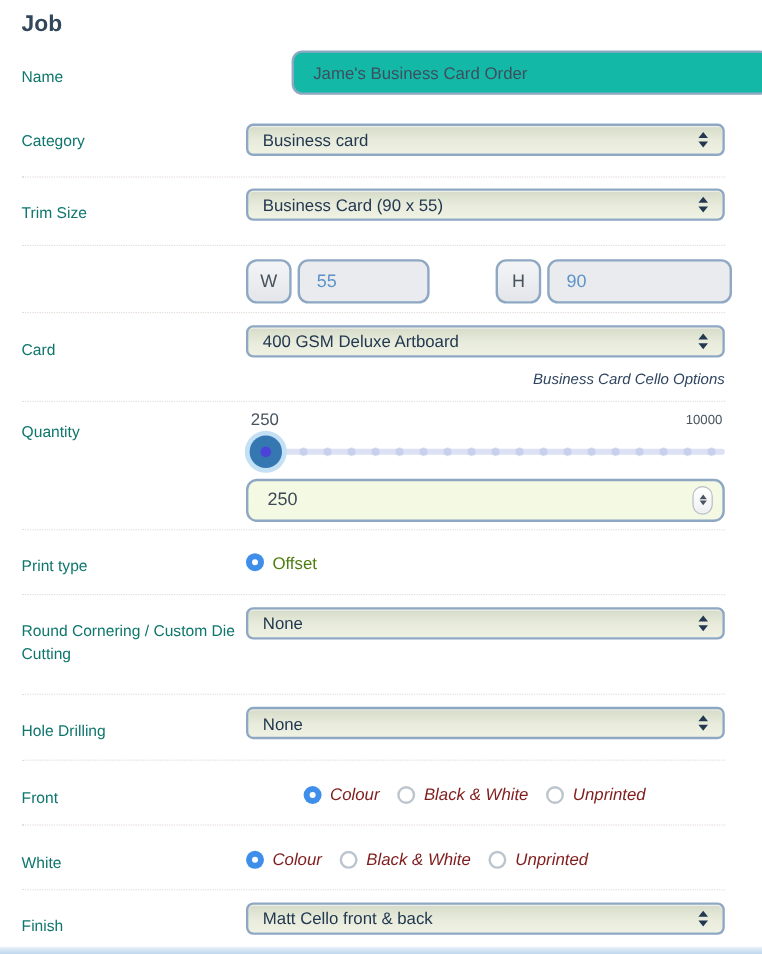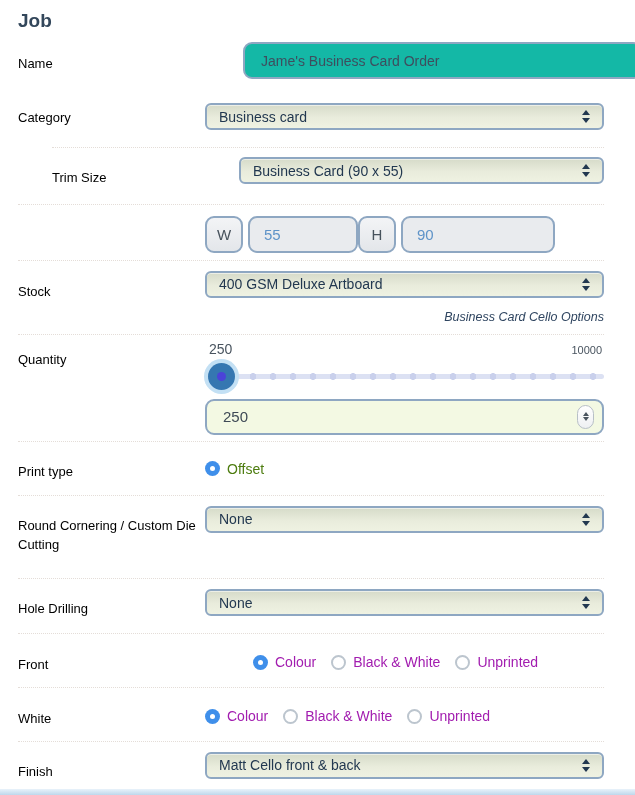--- a/index.html
+++ b/index.html
@@ -22,21 +22,21 @@
 
   .row {
     display: grid;
     grid-template-columns: 187px 1fr;
     align-items: start;
   }
   .row.sep { border-top: 1px dotted #e4ddd8; }
 
   .flabel {
     font-size: 13px;
-    color: #000000;
+    color: #0f766e;
     padding-top: 13px;
     line-height: 1.45;
     padding-right: 2px;
   }
 
   
   .text-input {
     height: 37px;
     border: 2px solid #8ea7c2;
     border-radius: 9px;
@@ -78,21 +78,21 @@
     gap: 3px;
     margin-left: 8px;
   }
   .stepper i { display:block; width:0; height:0; border-left:4.5px solid transparent; border-right:4.5px solid transparent; }
   .stepper .up   { border-bottom: 5px solid #223850; }
   .stepper .down { border-top: 5px solid #223850; }
 
   
   .row-name     { padding: 2px 0 24px 0; }
   .row-category { padding: 0 0 17px 0; }
-  .row-trim     { padding: 9px 0 16px 0; margin-left: 34px; }
+  .row-trim     { padding: 9px 0 16px 0; }
   .row-dims     { padding: 11px 0 7px 0; }
   .row-stock    { padding: 10px 0 9px 0; }
   .row-qty      { padding: 4px 0 6px 0; }
   .row-print    { padding: 16px 0 13px 0; }
   .row-round    { padding: 10px 0 24px 0; }
   .row-hole     { padding: 10px 0 14px 0; }
   .row-front    { padding: 17px 0 12px 0; gap: 48px; }
   .row-back     { padding: 17px 0 12px 0; }
   .row-finish   { padding: 10px 0 15px 0; }
 
@@ -107,21 +107,21 @@
   }
   .dim-input {
     height: 37px;
     border: 2px solid #8ea7c2; border-radius: 9px;
     background: #e9ebee;
     display: flex; align-items: center;
     padding: 0 14px;
     font-size: 15px; color: #5e93c8;
     margin-left: 5px;
   }
-  .dim-input.w { width: 110px; }
+  .dim-input.w { width: 110px; margin-right: 55px; }
   .dim-input.h { width: 154px; }
 
   
   .stock-link-line { text-align: right; padding-top: 9px; }
   .stock-link {
     font-style: italic;
     font-size: 12.5px;
     color: #2f4560;
     text-decoration: none;
   }
@@ -186,21 +186,21 @@
     position: relative;
   }
   .radio.on { background: #3f8fea; }
   .radio.on::after {
     content: ""; position: absolute; left: 5px; top: 5px;
     width: 5px; height: 5px; border-radius: 50%; background: #ffffff;
   }
   .radio.off { background: #ffffff; border: 2px solid #bcc5ce; }
   .radio-label { font-size: 14px; }
   .radio-label.dark { color: #4d7c0f; }
-  .radio-label.dim  { color: #a21caf; margin-right: 8px; }
+  .radio-label.dim  { color: #7f1d1d; margin-right: 8px; font-style: italic; }
 
   
   .bottom-strip {
     position: absolute; left: 0; right: 0; bottom: 0; height: 6px;
     background: linear-gradient(to bottom, #e9f2fa, #bed7eb);
   }
 </style>
 </head>
 <body>
 
@@ -245,21 +245,21 @@
         <span>55</span>
       </div>
       <div class="dim-tag">H</div>
       <div class="dim-input h">
         <span>90</span>
       </div>
     </div>
   </div>
 
   <div class="row sep row-stock">
-    <div class="flabel" style="padding-top:12px">Stock</div>
+    <div class="flabel" style="padding-top:12px">Card</div>
     <div>
       <div class="select">
         <span class="sel-text">400 GSM Deluxe Artboard</span>
         <span class="stepper">
             <i class="up"></i>
             <i class="down"></i>
           </span>
       </div>
       <div class="stock-link-line">
         <a class="stock-link" href="#">Business Card Cello Options</a>

